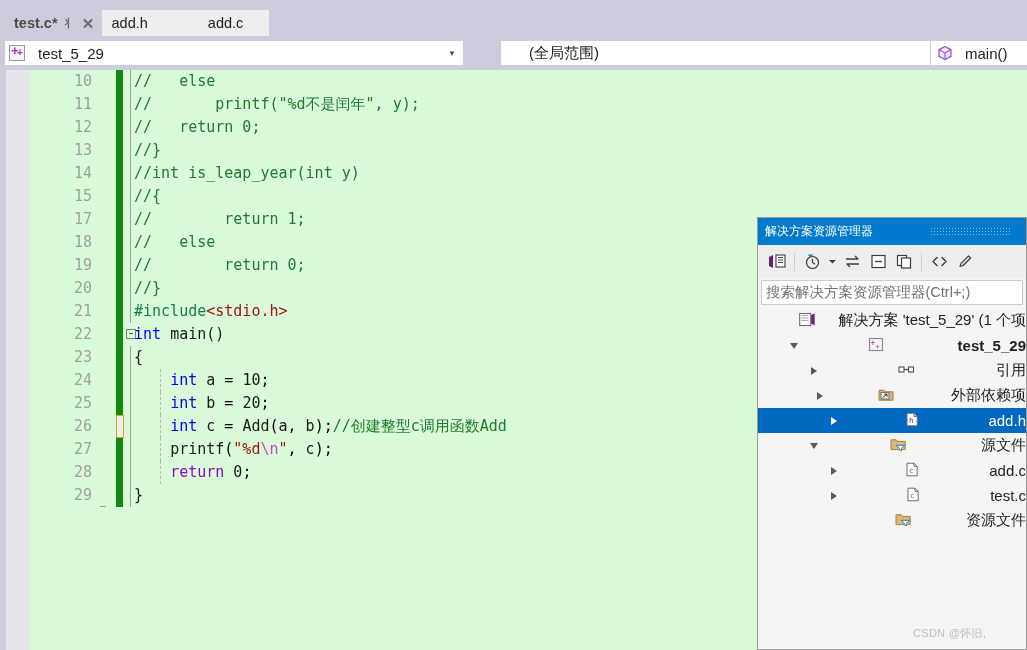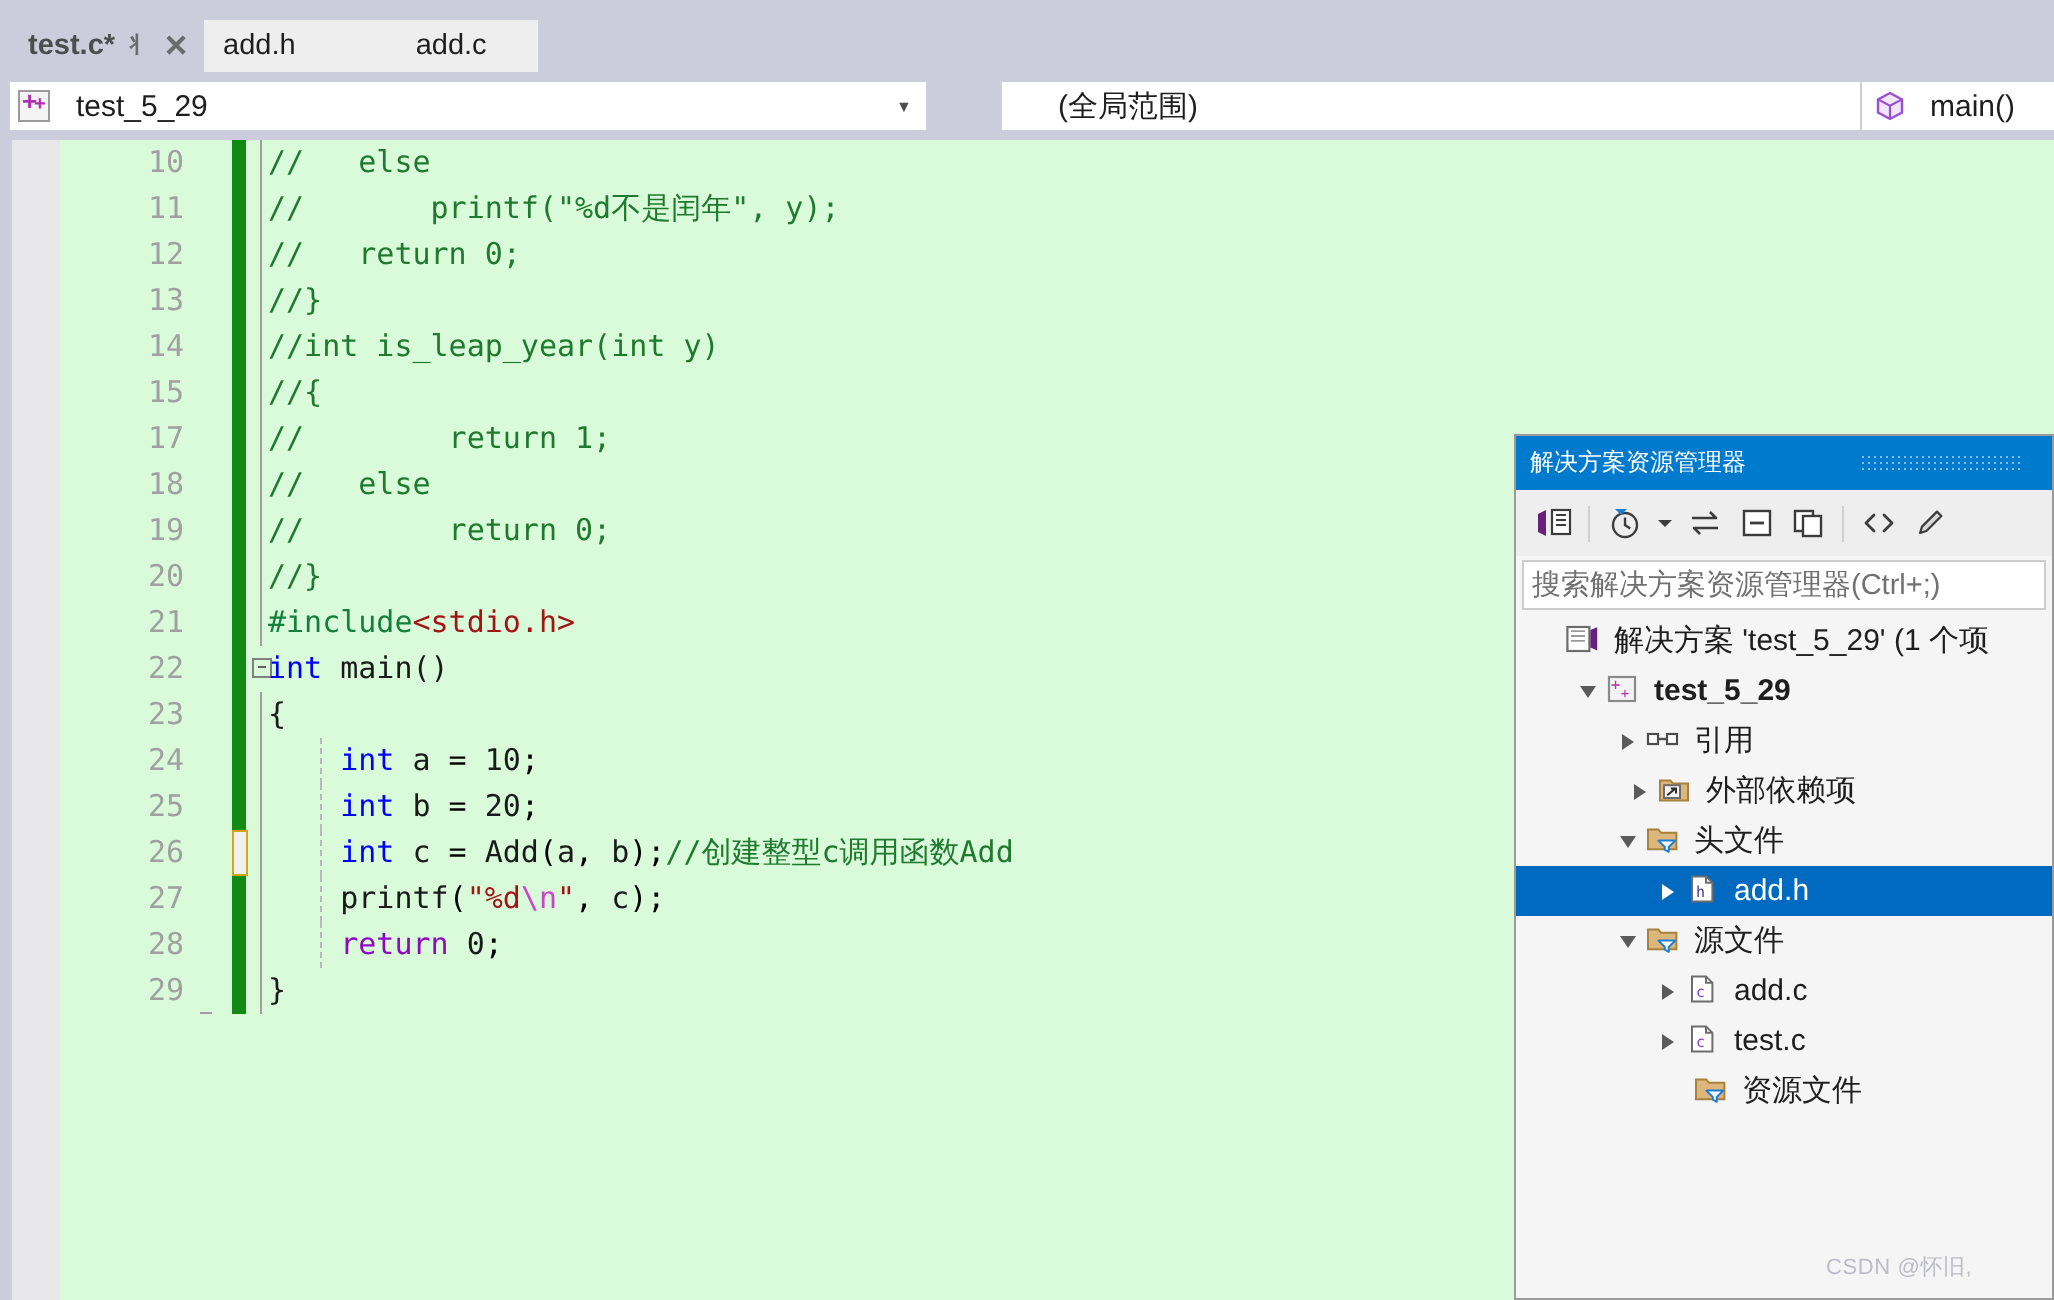--- a/index.html
+++ b/index.html
@@ -82,21 +82,21 @@
      background-image:radial-gradient(#7fc1e8 0.6px, transparent 0.7px);background-size:3px 3px;}
   .se-toolbar{position:relative;height:33px;background:#eeeeee;display:flex;align-items:center;padding-left:6px;}
   .tb-btn{width:26px;height:24px;display:flex;align-items:center;justify-content:center;
           color:#3c3c3c;position:relative;}
   .tb-sep{width:1px;height:18px;background:#cfcfcf;margin:0 4px;}
   .se-search{position:relative;height:25px;margin:2px 3px 0 3px;background:#ffffff;
              border:1px solid #cccccc;box-sizing:border-box;display:flex;align-items:center;}
   .se-search .ph{color:#717171;font-size:14.5px;padding-left:4px;white-space:nowrap;}
   .se-tree{position:relative;background:#f5f5f5;padding-top:3px;}
 
-  .tr{position:relative;height:25px;display:flex;align-items:center;white-space:nowrap;}
+  .tr{position:relative;height:25px;display:flex;align-items:center;white-space:nowrap;justify-content:space-between;}
   .tr.sel{background:#0069c0;}
   .tr.sel .lbl{color:#ffffff;}
   .tw{width:19px;flex:0 0 auto;display:flex;align-items:center;justify-content:center;}
   .lbl{font-size:15px;color:#1e1e1e;}
   .lbl.bold{font-weight:bold;}
   .ico{width:19px;height:17px;flex:0 0 auto;margin-right:5px;position:relative;}
 
   .arrow-r{width:0;height:0;border-left:6px solid #5a5a5a;border-top:4.5px solid transparent;
            border-bottom:4.5px solid transparent;}
   .tr.sel .arrow-r{border-left-color:#ffffff;}
@@ -275,30 +275,20 @@
           <span class="tw">
             <span class="arrow-r"></span>
           </span>
           <span class="ico"><svg width="17" height="15" viewBox="0 0 17 15">
               <path d="M1 3.2h5.2l1.3 1.6h7.5v8.4H1z" fill="#dcb67a" stroke="#a6823c" stroke-width="1"></path>
               <rect x="3" y="5.6" width="8" height="6.4" fill="#f4f4f4" stroke="#6d6d6d" stroke-width="1"></rect>
               <path d="M4.6 10.6l4.2-3.4M6.4 7.2h2.6v2.6" stroke="#2d2d2d" stroke-width="1" fill="none"></path>
             </svg></span>
           <span class="lbl">外部依赖项</span>
         </div>
-        <div class="tr" style="padding-left: 46px;">
-          <span class="tw">
-            <span class="arrow-d"></span>
-          </span>
-          <span class="ico"><svg width="17" height="15" viewBox="0 0 17 15">
-              <path d="M1 2.8h5.2l1.3 1.6h7.7v8.2H1z" fill="#dcb67a" stroke="#a6823c" stroke-width="1"></path>
-              <path d="M6.2 8.3h8.4l-3.2 3.2v2.4l-2-1.1v-1.3z" fill="#ffffff" stroke="#1b7fd4" stroke-width="1" stroke-linejoin="round"></path>
-            </svg></span>
-          <span class="lbl">头文件</span>
-        </div>
         <div class="tr sel" style="padding-left: 66px;">
           <span class="tw">
             <span class="arrow-r"></span>
           </span>
           <span class="ico"><svg width="17" height="15" viewBox="0 0 17 15">
               <path d="M3 1.2h7l3.2 3.2v9.4H3z" fill="#ffffff" stroke="#6d6d6d" stroke-width="1"></path>
               <path d="M10 1.2v3.2h3.2" fill="none" stroke="#6d6d6d" stroke-width="1"></path>
               <text x="5" y="11.4" font-size="7.5" fill="#3b3b9e" font-family="monospace">h</text>
             </svg></span>
           <span class="lbl">add.h</span>

